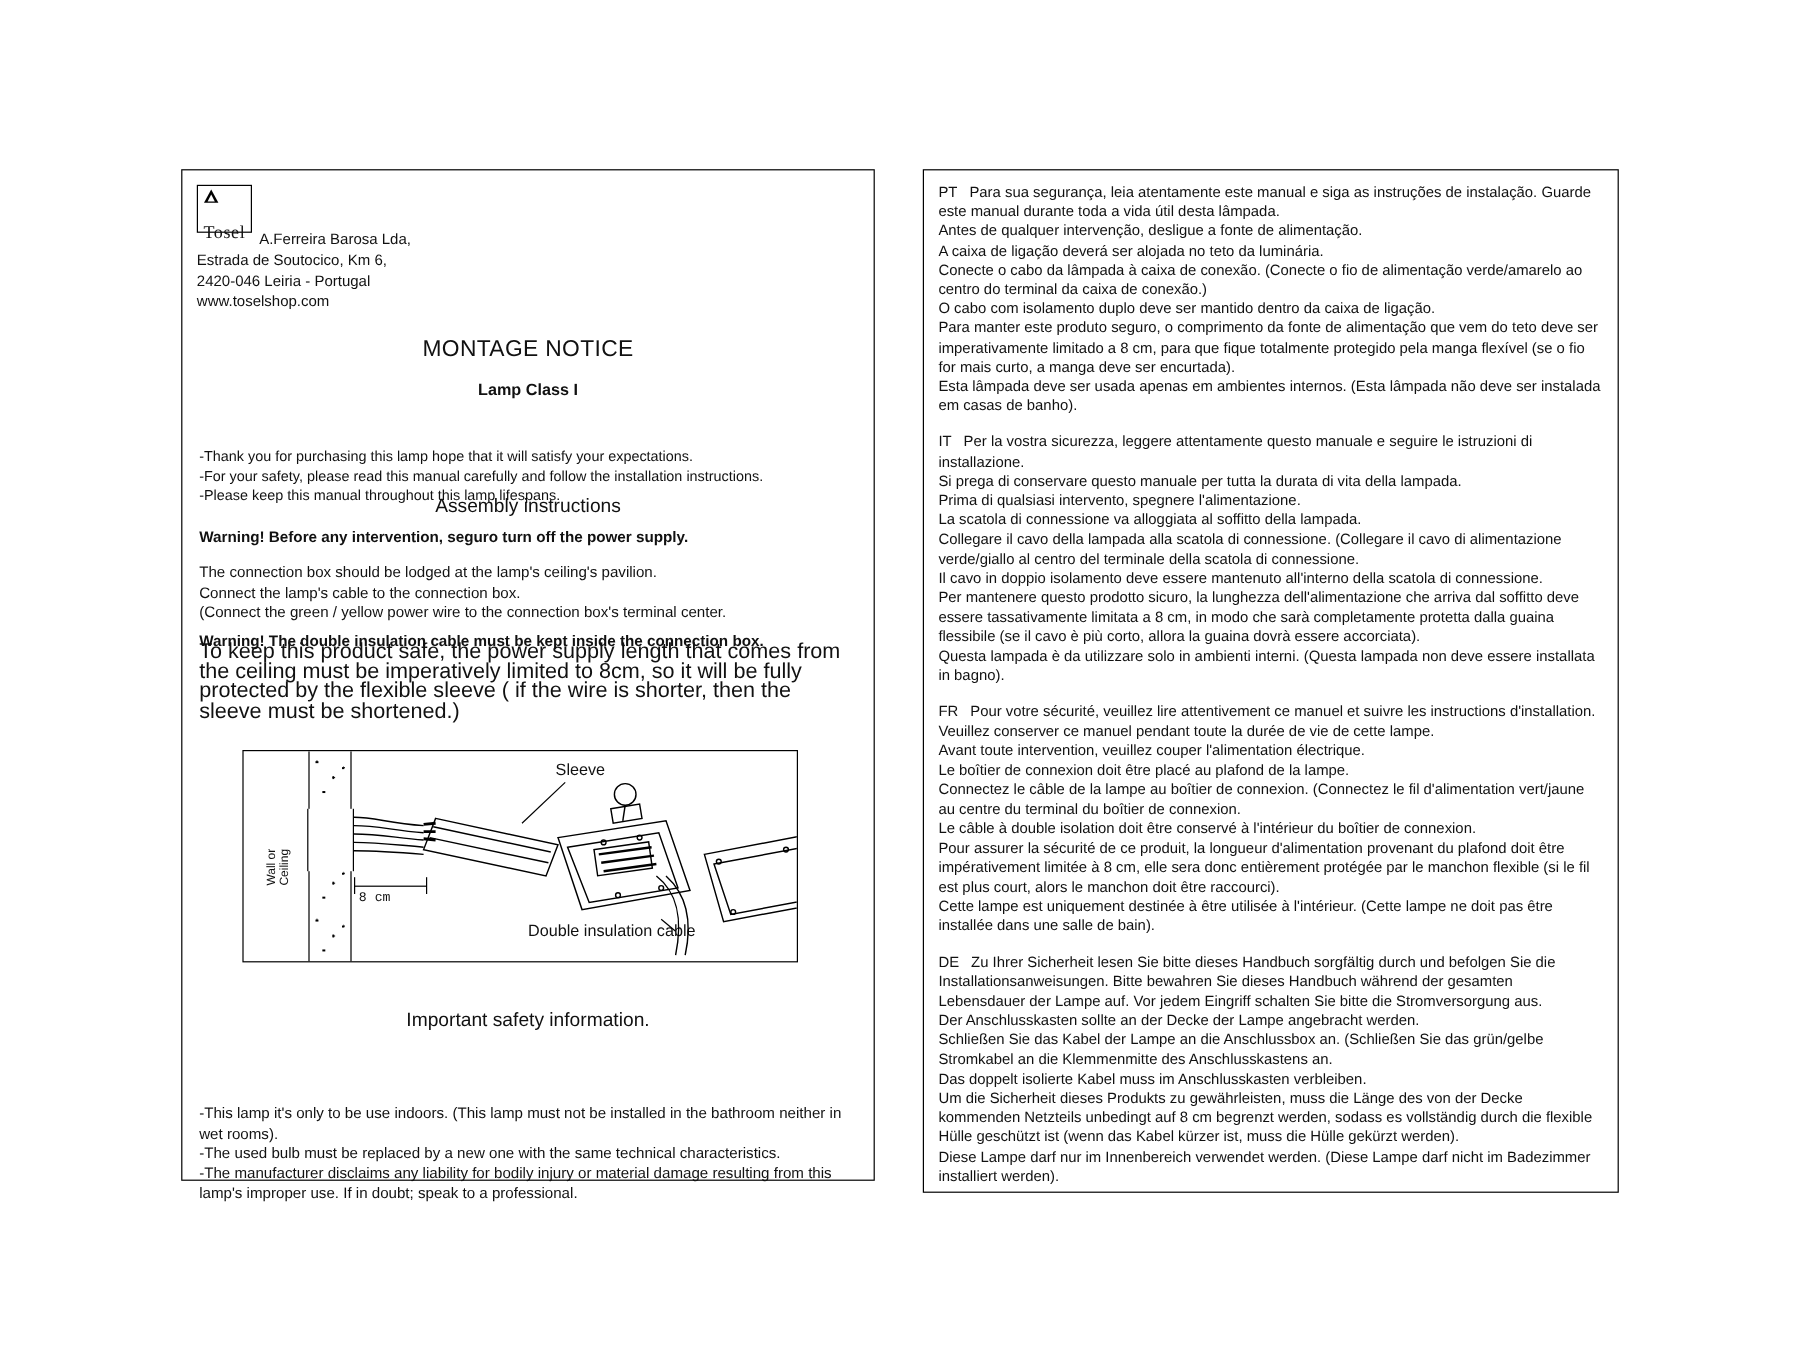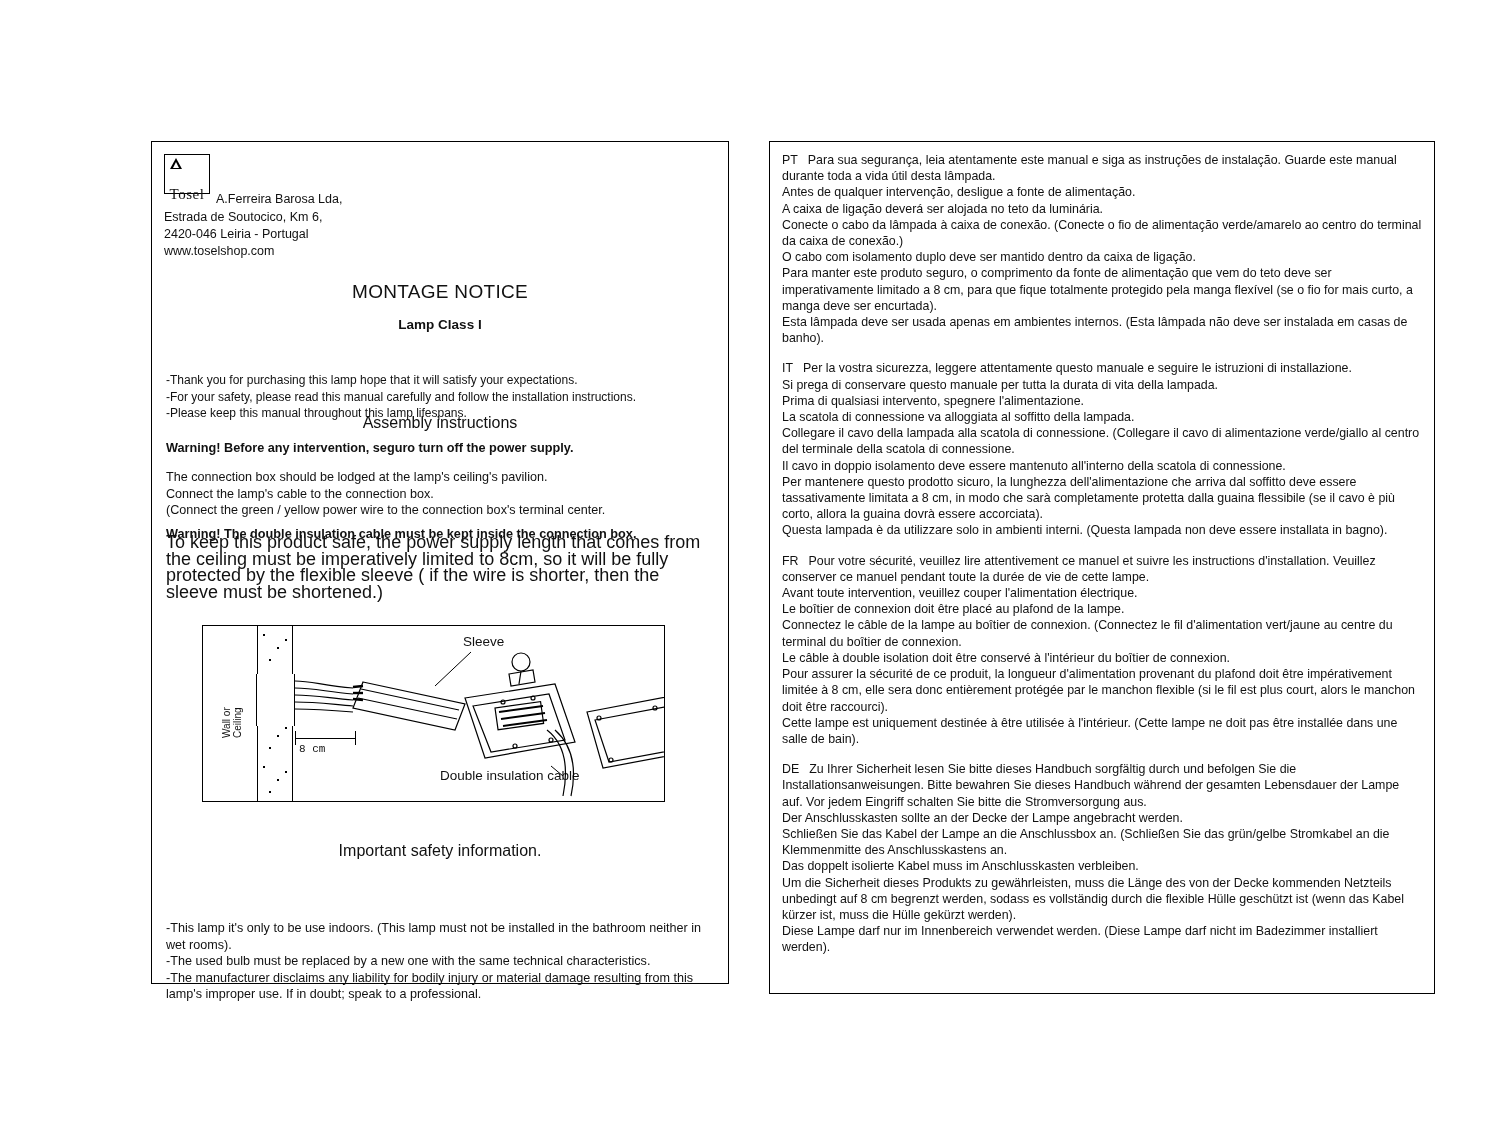--- a/index.html
+++ b/index.html
@@ -30,21 +30,21 @@
     width: 578px;
     height: 843px;
     border: 1.5px solid #000;
     box-sizing: border-box;
     background: #fff;
   }
   .panel-right {
     position: absolute;
     left: 769px;
     top: 141px;
-    width: 666px;
+    width: 580px;
     height: 853px;
     border: 1.5px solid #000;
     box-sizing: border-box;
     background: #fff;
     padding: 10px 12px 0 12px;
   }
 
   
   .logo-box {
     position: absolute;

